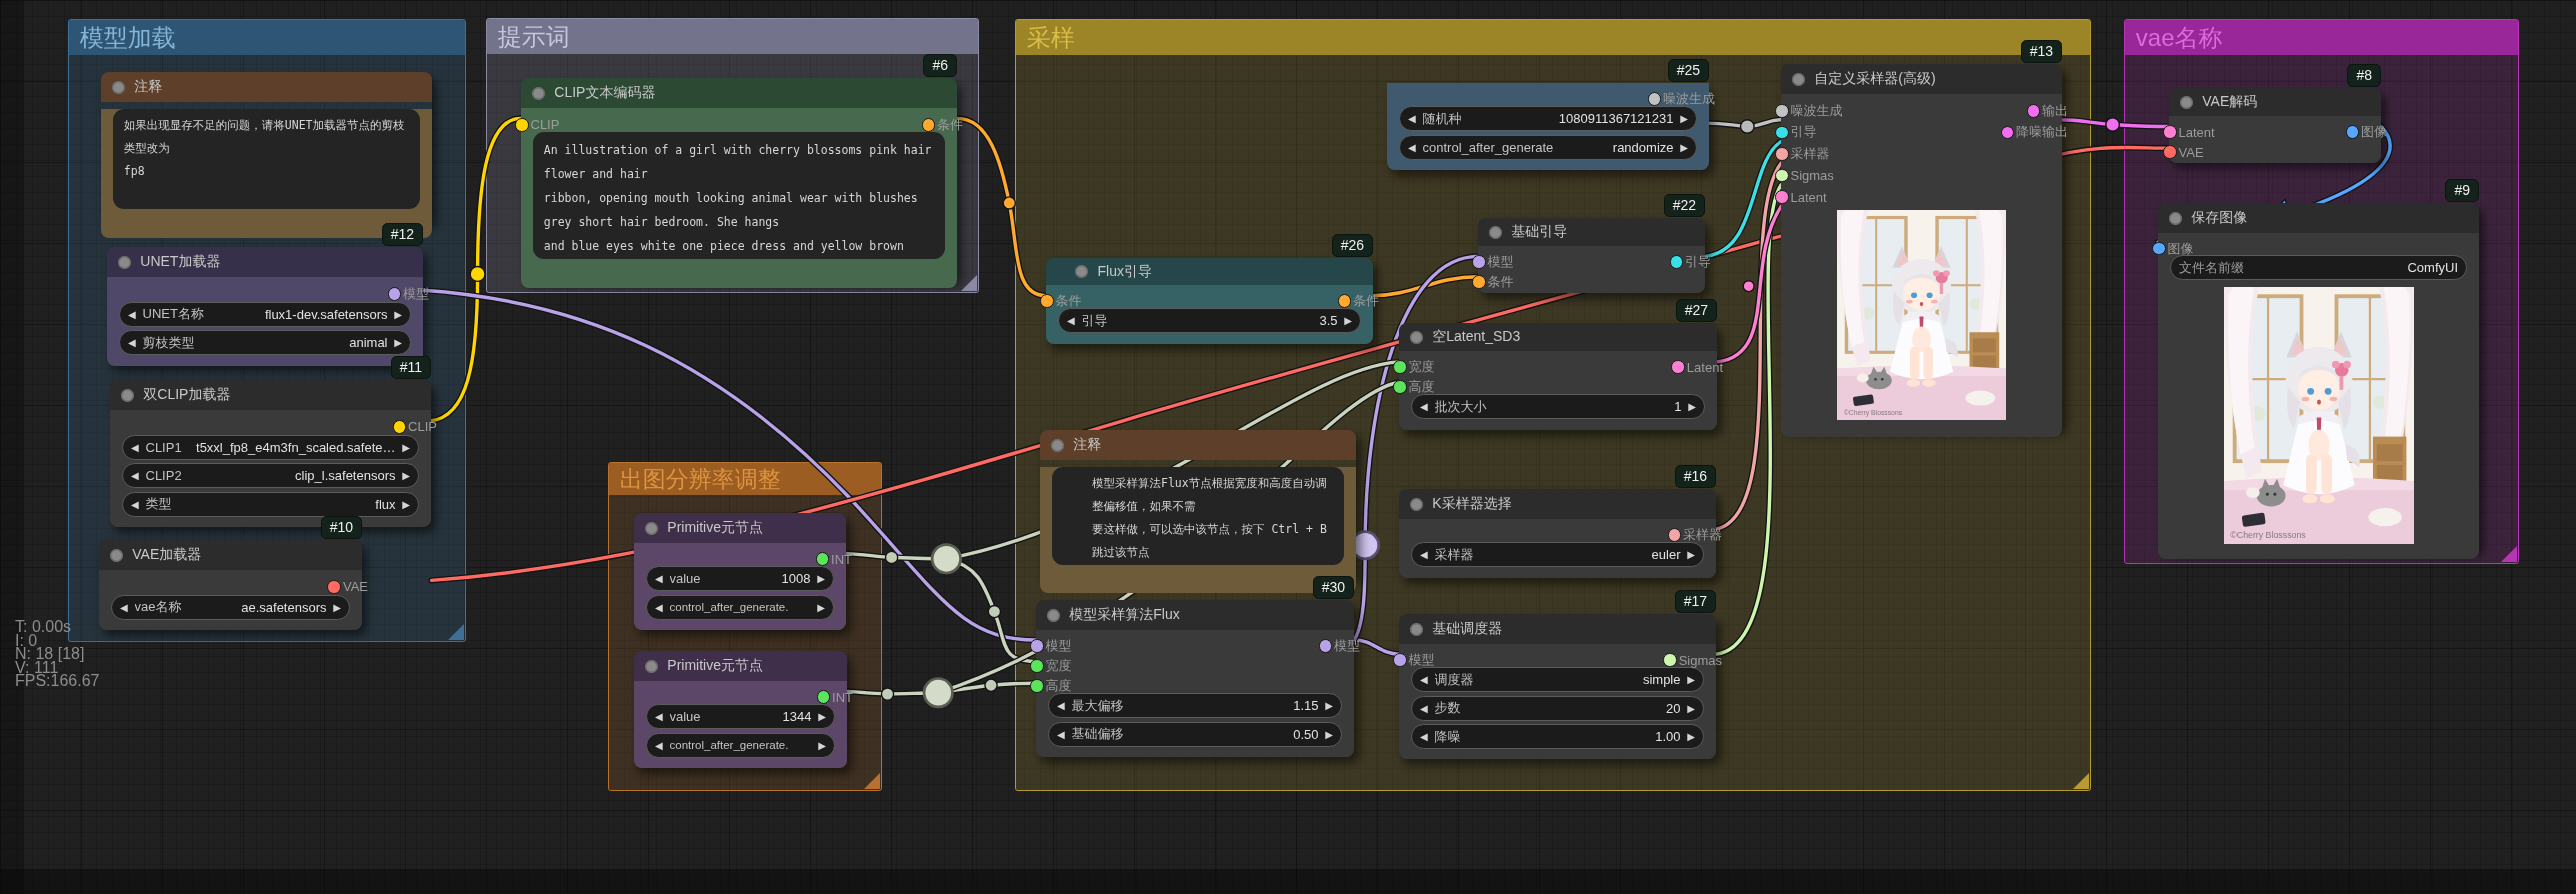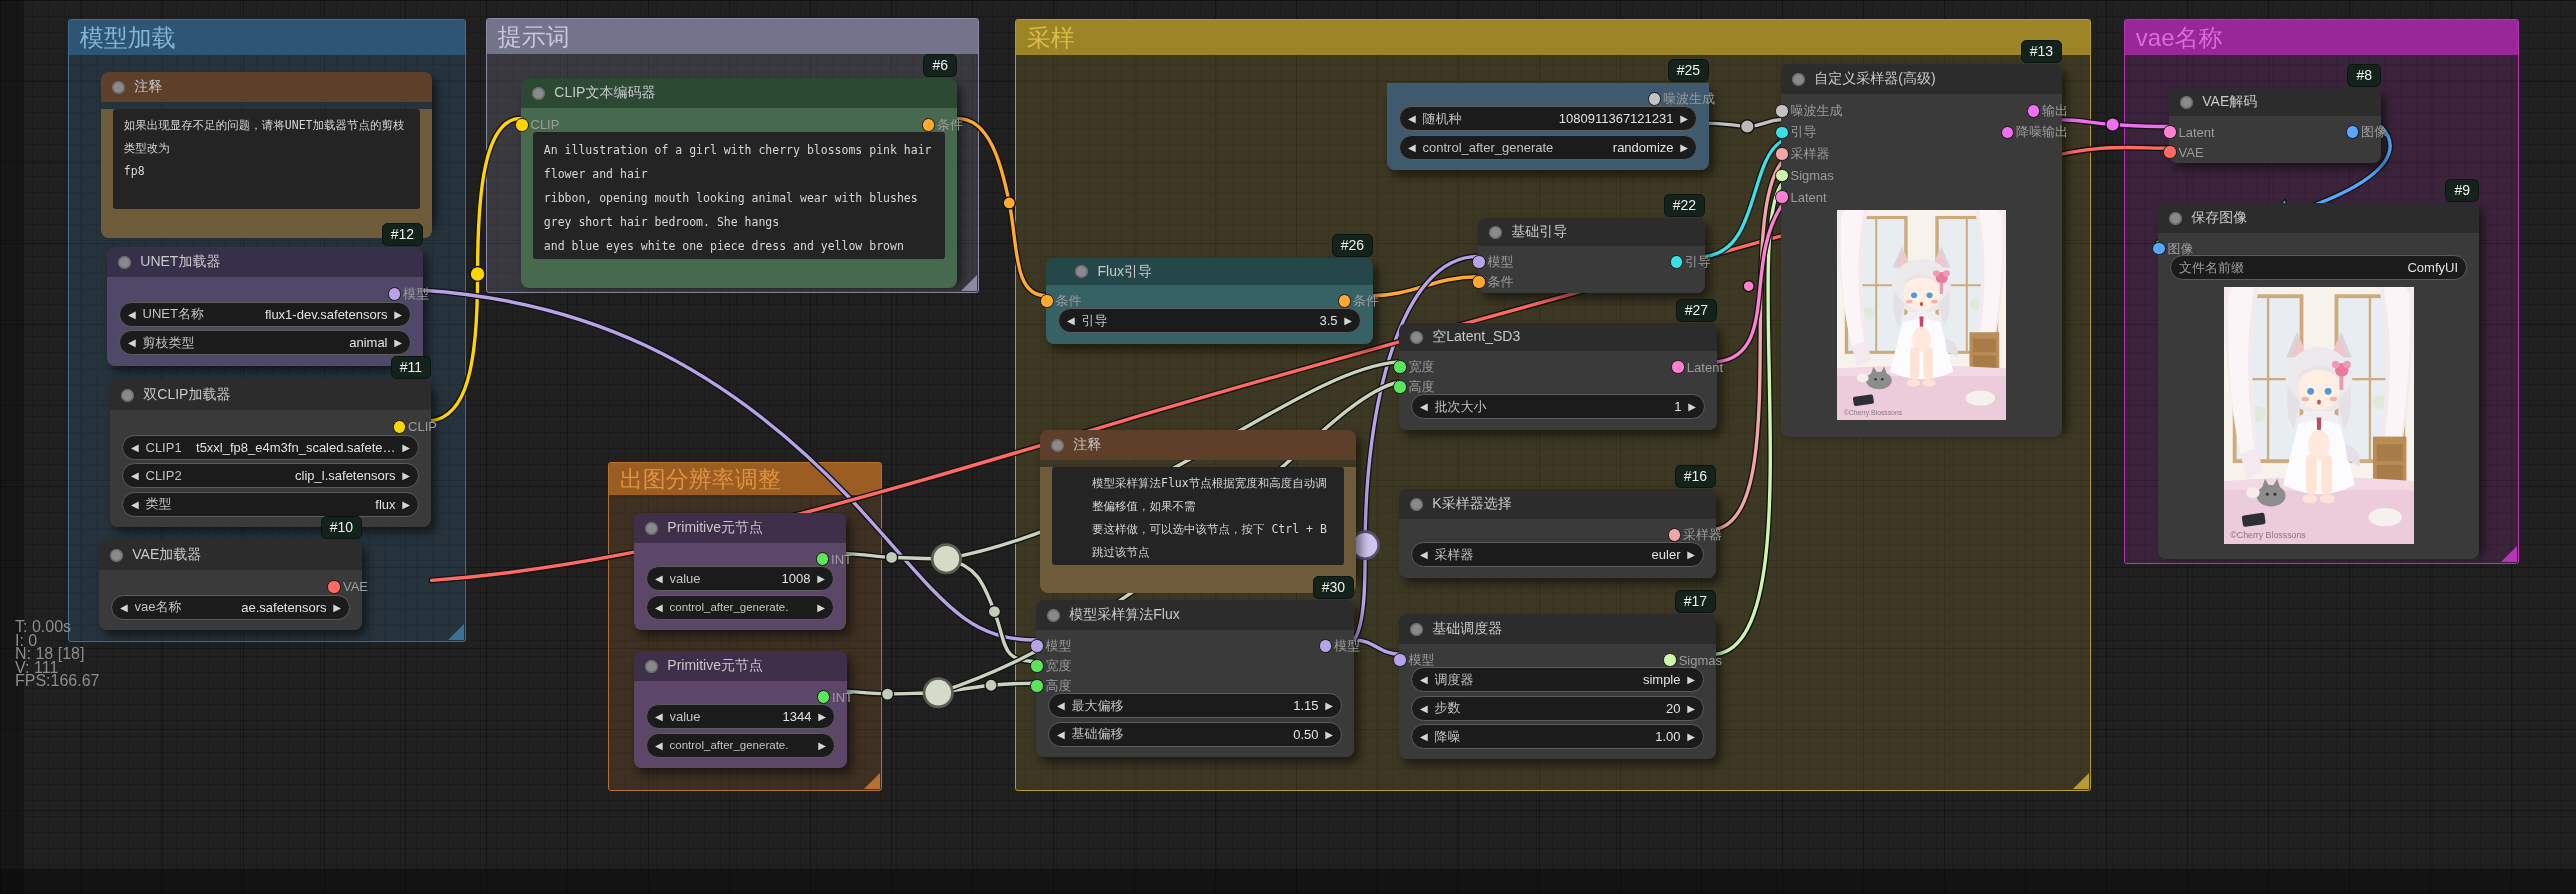--- a/index.html
+++ b/index.html
@@ -36,21 +36,21 @@
   .prow.sm{height:20px;}
   .pin,.pout{position:absolute;top:0;height:100%;display:flex;align-items:center;gap:2px;color:#9c9c9c;font-size:13px;margin-top:6px;}
   .pin{left:-6px;}
   .pout{right:-6px;flex-direction:row-reverse;}
   .pdot{width:11.5px;height:11.5px;border-radius:50%;border:1.4px solid #161616;flex:none;}
   .widget{height:23px;margin:3.4px 12px;background:#1b1b1b;border:1.4px solid #5c5c5c;border-radius:13px;
     display:flex;align-items:center;padding:0 8px;gap:6.8px;color:#c3c3c3;}
   .warr{color:#d5d5d5;font-size:10px;flex:none;}
   .wlabel{white-space:nowrap;overflow:hidden;}
   .wval{flex:1;text-align:right;color:#e2e2e2;white-space:nowrap;overflow:hidden;}
-  .ntext{background:#242424;border-radius:3px;margin:2.7px 12px;padding:5.4px 10.8px;color:#d6d6d6;
+  .ntext{background:#242424;border-radius:11px;margin:2.7px 12px;padding:5.4px 10.8px;color:#d6d6d6;
     font-family:"DejaVu Sans Mono",monospace;font-size:12px;line-height:24px;white-space:pre-wrap;overflow:hidden;}
   .notetext{line-height:23px;font-size:11.5px;}
   .imgbox{position:relative;margin:0 auto;overflow:hidden;background:#f6efe9;}
   .imgbox svg{display:block;width:100%;height:100%;}
   .watermark{position:absolute;left:6.8px;bottom:4px;font-size:8.8px;color:rgba(125,112,118,.9);z-index:2;}
 
   
   .n-default .nhead{background:#2c2c2c}.n-default .nbody{background:#3a3a3a}
   .n-purple .nhead{background:#37304b}.n-purple .nbody{background:#4f4868}
   .n-primitive .nhead{background:#402f4a}.n-primitive .nbody{background:#5d4769}

